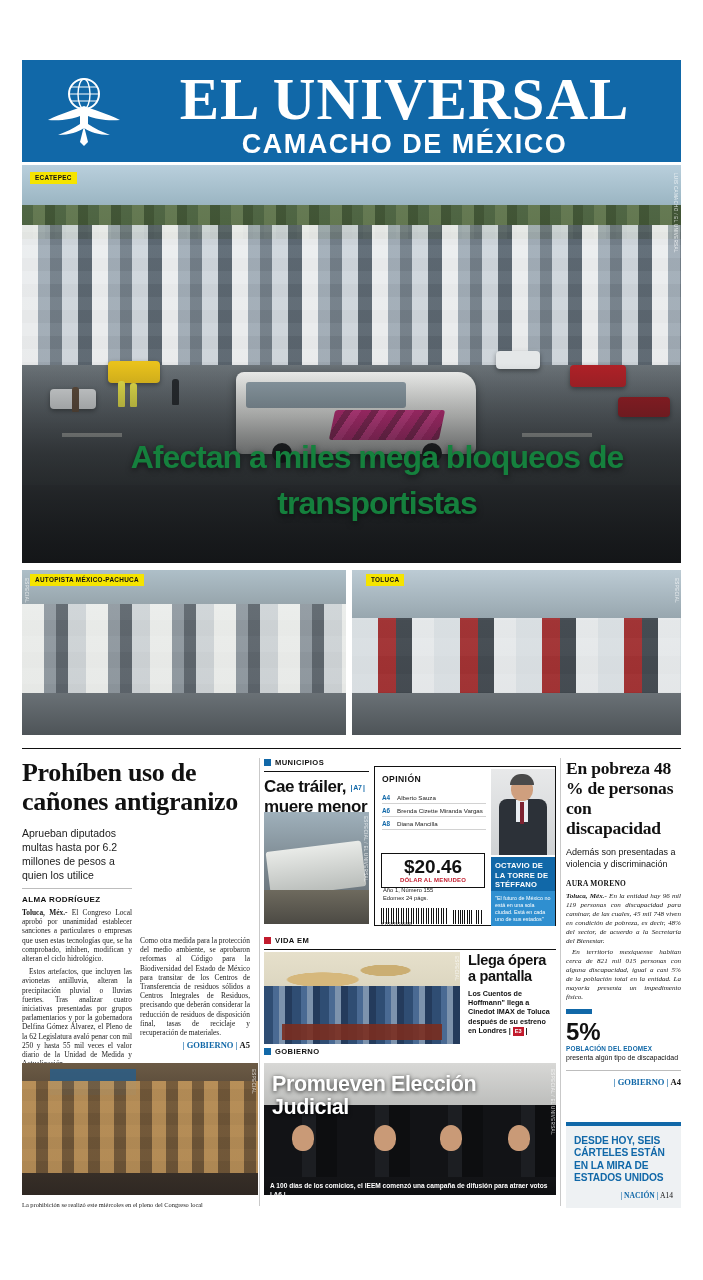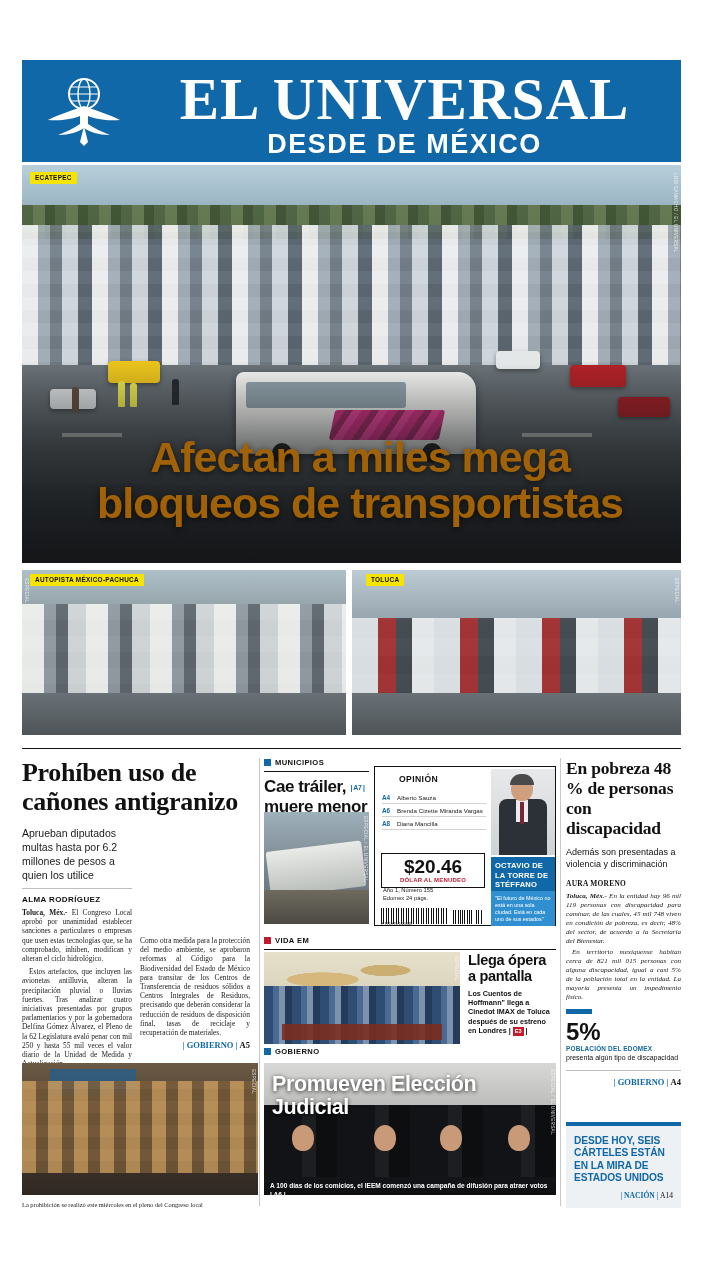--- a/index.html
+++ b/index.html
@@ -60,23 +60,23 @@
 
   .photocredit{position:absolute;writing-mode:vertical-rl;font-size:4.6px;color:rgba(255,255,255,.8);letter-spacing:.3px;}
 
   .taglabel{
     position:absolute;background:#f5e400;color:#111;
     font-size:6.4px;font-weight:bold;letter-spacing:.3px;
     padding:2px 5px 2px 5px;line-height:8px;text-transform:uppercase;
   }
 
   .heroheadline{
-    position:absolute;left:60px;top:434px;width:600px;text-align:center;
+    position:absolute;left:77px;top:434px;width:600px;text-align:center;
     font-family:"Liberation Sans", sans-serif;font-weight:bold;
-    font-size:43px;line-height:46px;color:#a16207;letter-spacing:-1px;
+    font-size:32px;line-height:46px;color:#15803d;letter-spacing:-1px;
     text-shadow:0 2px 6px rgba(0,0,0,.6);
   }
   .herokicker{position:absolute;right:32px;top:586px;font-size:7.5px;font-weight:bold;color:#fff;letter-spacing:.4px;}
 
   
   .photoL{position:absolute;left:22px;top:570px;width:324px;height:165px;overflow:hidden;
         background:linear-gradient(180deg,#aebfc8 0%,#8d9aa0 30%,#6f7a80 70%,#5a6166 100%);}
   .photoR{position:absolute;left:352px;top:570px;width:329px;height:165px;overflow:hidden;
         background:linear-gradient(180deg,#bccbd4 0%,#94a3ab 32%,#6e7880 72%,#555c62 100%);}
   .trucks{position:absolute;left:0;top:34px;width:100%;height:96px;
@@ -127,21 +127,21 @@
   .mini-head{font-family:"Liberation Sans", sans-serif;font-weight:bold;font-size:17px;line-height:19px;color:#111;letter-spacing:-.4px;}
   .mini-head .ref{font-size:7px;font-weight:bold;color:#1168a8;vertical-align:middle;}
 
   .minipic{position:absolute;left:264px;top:812px;width:105px;height:112px;overflow:hidden;
         background:linear-gradient(180deg,#9fb0bb 0%,#7d8a92 45%,#5c646a 100%);}
   .minipic .truck{position:absolute;left:4px;top:34px;width:96px;height:46px;background:linear-gradient(180deg,#e9ebe8,#b9bdba);border-radius:3px;transform:rotate(-7deg);}
   .minipic .ground{position:absolute;left:0;bottom:0;width:100%;height:34px;background:linear-gradient(180deg,#6e6a5e,#4c4a44);}
 
   
   .opinionbox{position:absolute;left:374px;top:766px;width:182px;height:160px;border:1px solid #111;box-sizing:border-box;background:#fff;}
-  .opinionbox .title{position:absolute;left:7px;top:7px;font-size:8.6px;font-weight:bold;letter-spacing:.4px;color:#111;margin-left:17px;}
+  .opinionbox .title{position:absolute;left:7px;top:7px;font-size:8.6px;font-weight:bold;letter-spacing:.4px;color:#111;}
   .oplist{position:absolute;left:7px;top:24px;width:104px;}
   .oprow{display:flex;gap:5px;border-bottom:1px solid #d2d2d2;padding:2.5px 0;align-items:baseline;}
   .oprow .pg{font-size:6.4px;font-weight:bold;color:#1168a8;min-width:10px;}
   .oprow .nm{font-size:6.2px;color:#222;}
 
   .pricebox{position:absolute;left:6px;top:86px;width:104px;border:1px solid #111;box-sizing:border-box;text-align:center;padding:3px 0 4px 0;}
   .pricebox .amt{font-family:"Liberation Sans", sans-serif;font-weight:bold;font-size:19px;line-height:20px;color:#111;}
   .pricebox .lbl{font-size:6px;font-weight:bold;color:#c21b2d;letter-spacing:.2px;}
   .issue{position:absolute;left:8px;top:120px;font-size:5.8px;line-height:7.6px;color:#222;}
   .barcodes{position:absolute;left:6px;top:137px;width:106px;height:20px;display:flex;gap:6px;align-items:flex-end;}
@@ -216,21 +216,21 @@
 
   <div class="masthead">
     <svg class="eagle" viewBox="0 0 84 72">
       <circle cx="40" cy="18" r="15" fill="none" stroke="#fff" stroke-width="2"></circle>
       <ellipse cx="40" cy="18" rx="6" ry="15" fill="none" stroke="#fff" stroke-width="1.4"></ellipse>
       <path d="M25 18 H55 M27 11 H53 M27 25 H53" stroke="#fff" stroke-width="1.1" fill="none"></path>
       <path d="M40 30 C30 34 16 38 4 44 C18 45 28 43 36 40 L36 48 C30 52 22 56 14 59 C26 59 34 56 40 52 C46 56 54 59 66 59 C58 56 50 52 44 48 L44 40 C52 43 62 45 76 44 C64 38 50 34 40 30 Z" fill="#fff"></path>
       <path d="M40 50 L36 66 L40 70 L44 66 Z" fill="#fff"></path>
     </svg>
     <div class="wordmark">EL UNIVERSAL</div>
-    <div class="sub">DESDE DE MÉXICO</div>
+    <div class="sub">CAMACHO DE MÉXICO</div>
   </div>
 
   <div class="hero">
     <div class="skyline"></div>
     <div class="treeline"></div>
     <div class="trafficjam"></div>
     <div class="road"></div>
     <div class="lanemark" style="left:40px;width:60px;"></div>
     <div class="lanemark" style="left:500px;width:70px;"></div>
 

